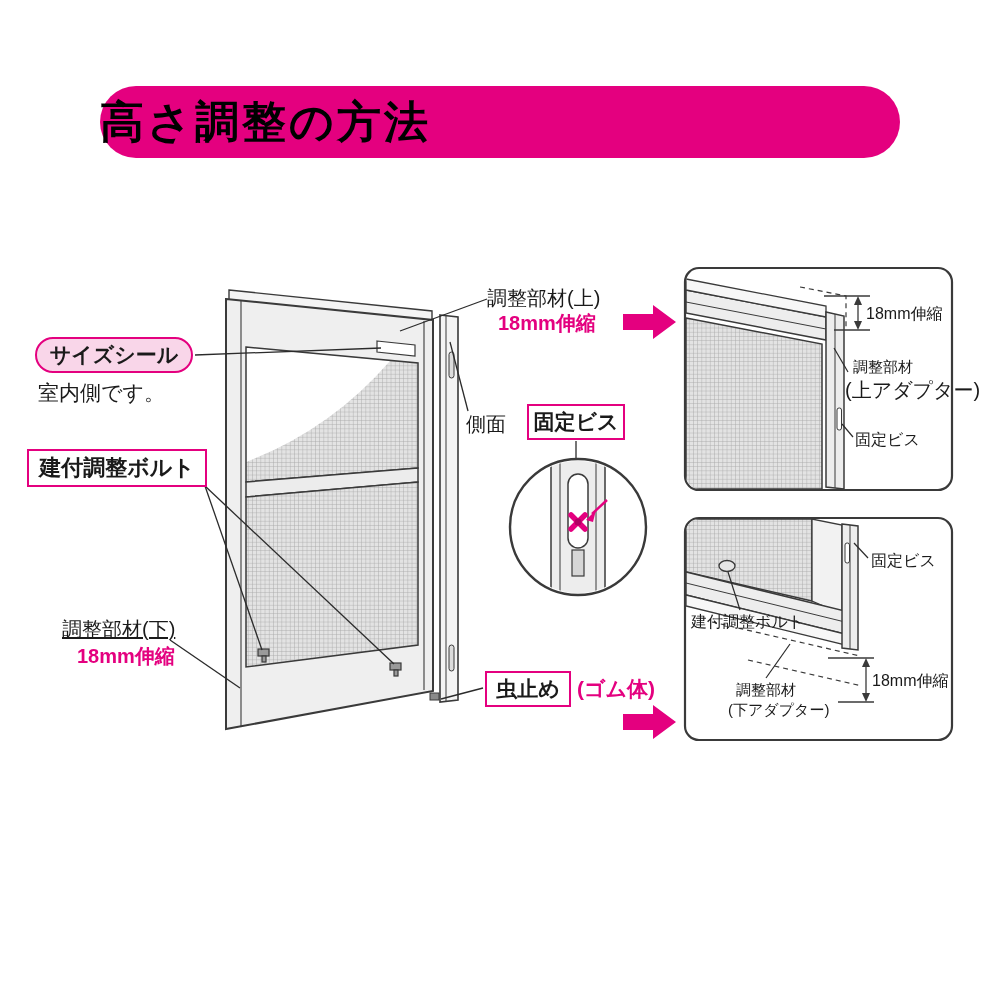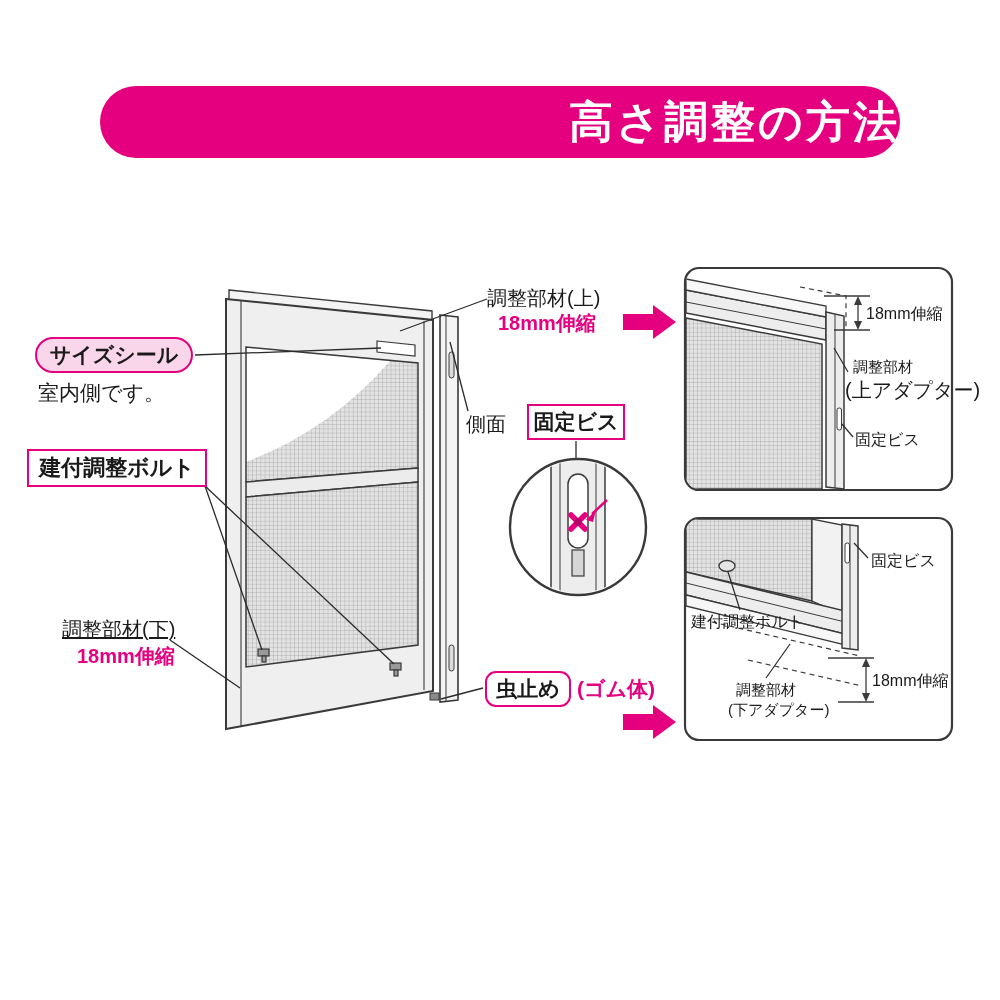--- a/index.html
+++ b/index.html
@@ -9,22 +9,22 @@
     font-family:"Liberation Sans","DejaVu Sans",sans-serif;
     position:relative;
     overflow:hidden;
     color:#1a1a1a;
   }
   .stage { position:absolute; left:0; top:0; width:1000px; height:1000px; }
   svg.lineart { position:absolute; left:0; top:0; }
   .banner {
     position:absolute; left:100px; top:86px; width:800px; height:72px;
     background:#e4007f; border-radius:36px;
-    display:flex; align-items:center; justify-content:flex-end;
-    color:#ffffff; font-size:44px; font-weight:700; letter-spacing:3px;
+    display:flex; align-items:center; justify-content:flex-start;
+    color:#000000; font-size:44px; font-weight:700; letter-spacing:3px;
   }
   .label { position:absolute; white-space:nowrap; line-height:1.2; }
   .boxed {
     border:2.5px solid #e4007f; background:#ffffff; font-weight:700;
     display:flex; align-items:center; justify-content:center;
   }
   .pinkbg { background:#f9d6e9; }
   .magenta { color:#e4007f; font-weight:700; }
   .note { white-space:normal; line-height:1.5; }
 </style>
@@ -195,21 +195,21 @@
   <div class="label magenta" style="left:77px; top:644px; font-size:20px;">18mm伸縮</div>
 
   <div class="label" style="left:487px; top:286px; font-size:20px;">調整部材(上)</div>
   <div class="label magenta" style="left:498px; top:311px; font-size:20px;">18mm伸縮</div>
 
   <div class="label" style="left:466px; top:412px; font-size:20px;">側面</div>
   <div class="label boxed" style="left:527px; top:404px; width:98px; height:36px; font-size:21px;">
     <span>固定ビス</span>
   </div>
 
-  <div class="label boxed" style="left:485px; top:671px; width:86px; height:36px; font-size:21px;border-radius:11px;">
+  <div class="label boxed" style="left:485px; top:671px; width:86px; height:36px; font-size:21px;">
     <span>虫止め</span>
   </div>
   <div class="label magenta" style="left:577px; top:676px; font-size:21px;">(ゴム体)</div>
 
   <div class="label" style="left:866px; top:304px; font-size:16px;">18mm伸縮</div>
   <div class="label" style="left:853px; top:358px; font-size:15px;">調整部材</div>
   <div class="label" style="left:845px; top:378px; font-size:20px;">(上アダプター)</div>
   <div class="label" style="left:855px; top:430px; font-size:16px;">固定ビス</div>
 
   <div class="label" style="left:871px; top:551px; font-size:16px;">固定ビス</div>

